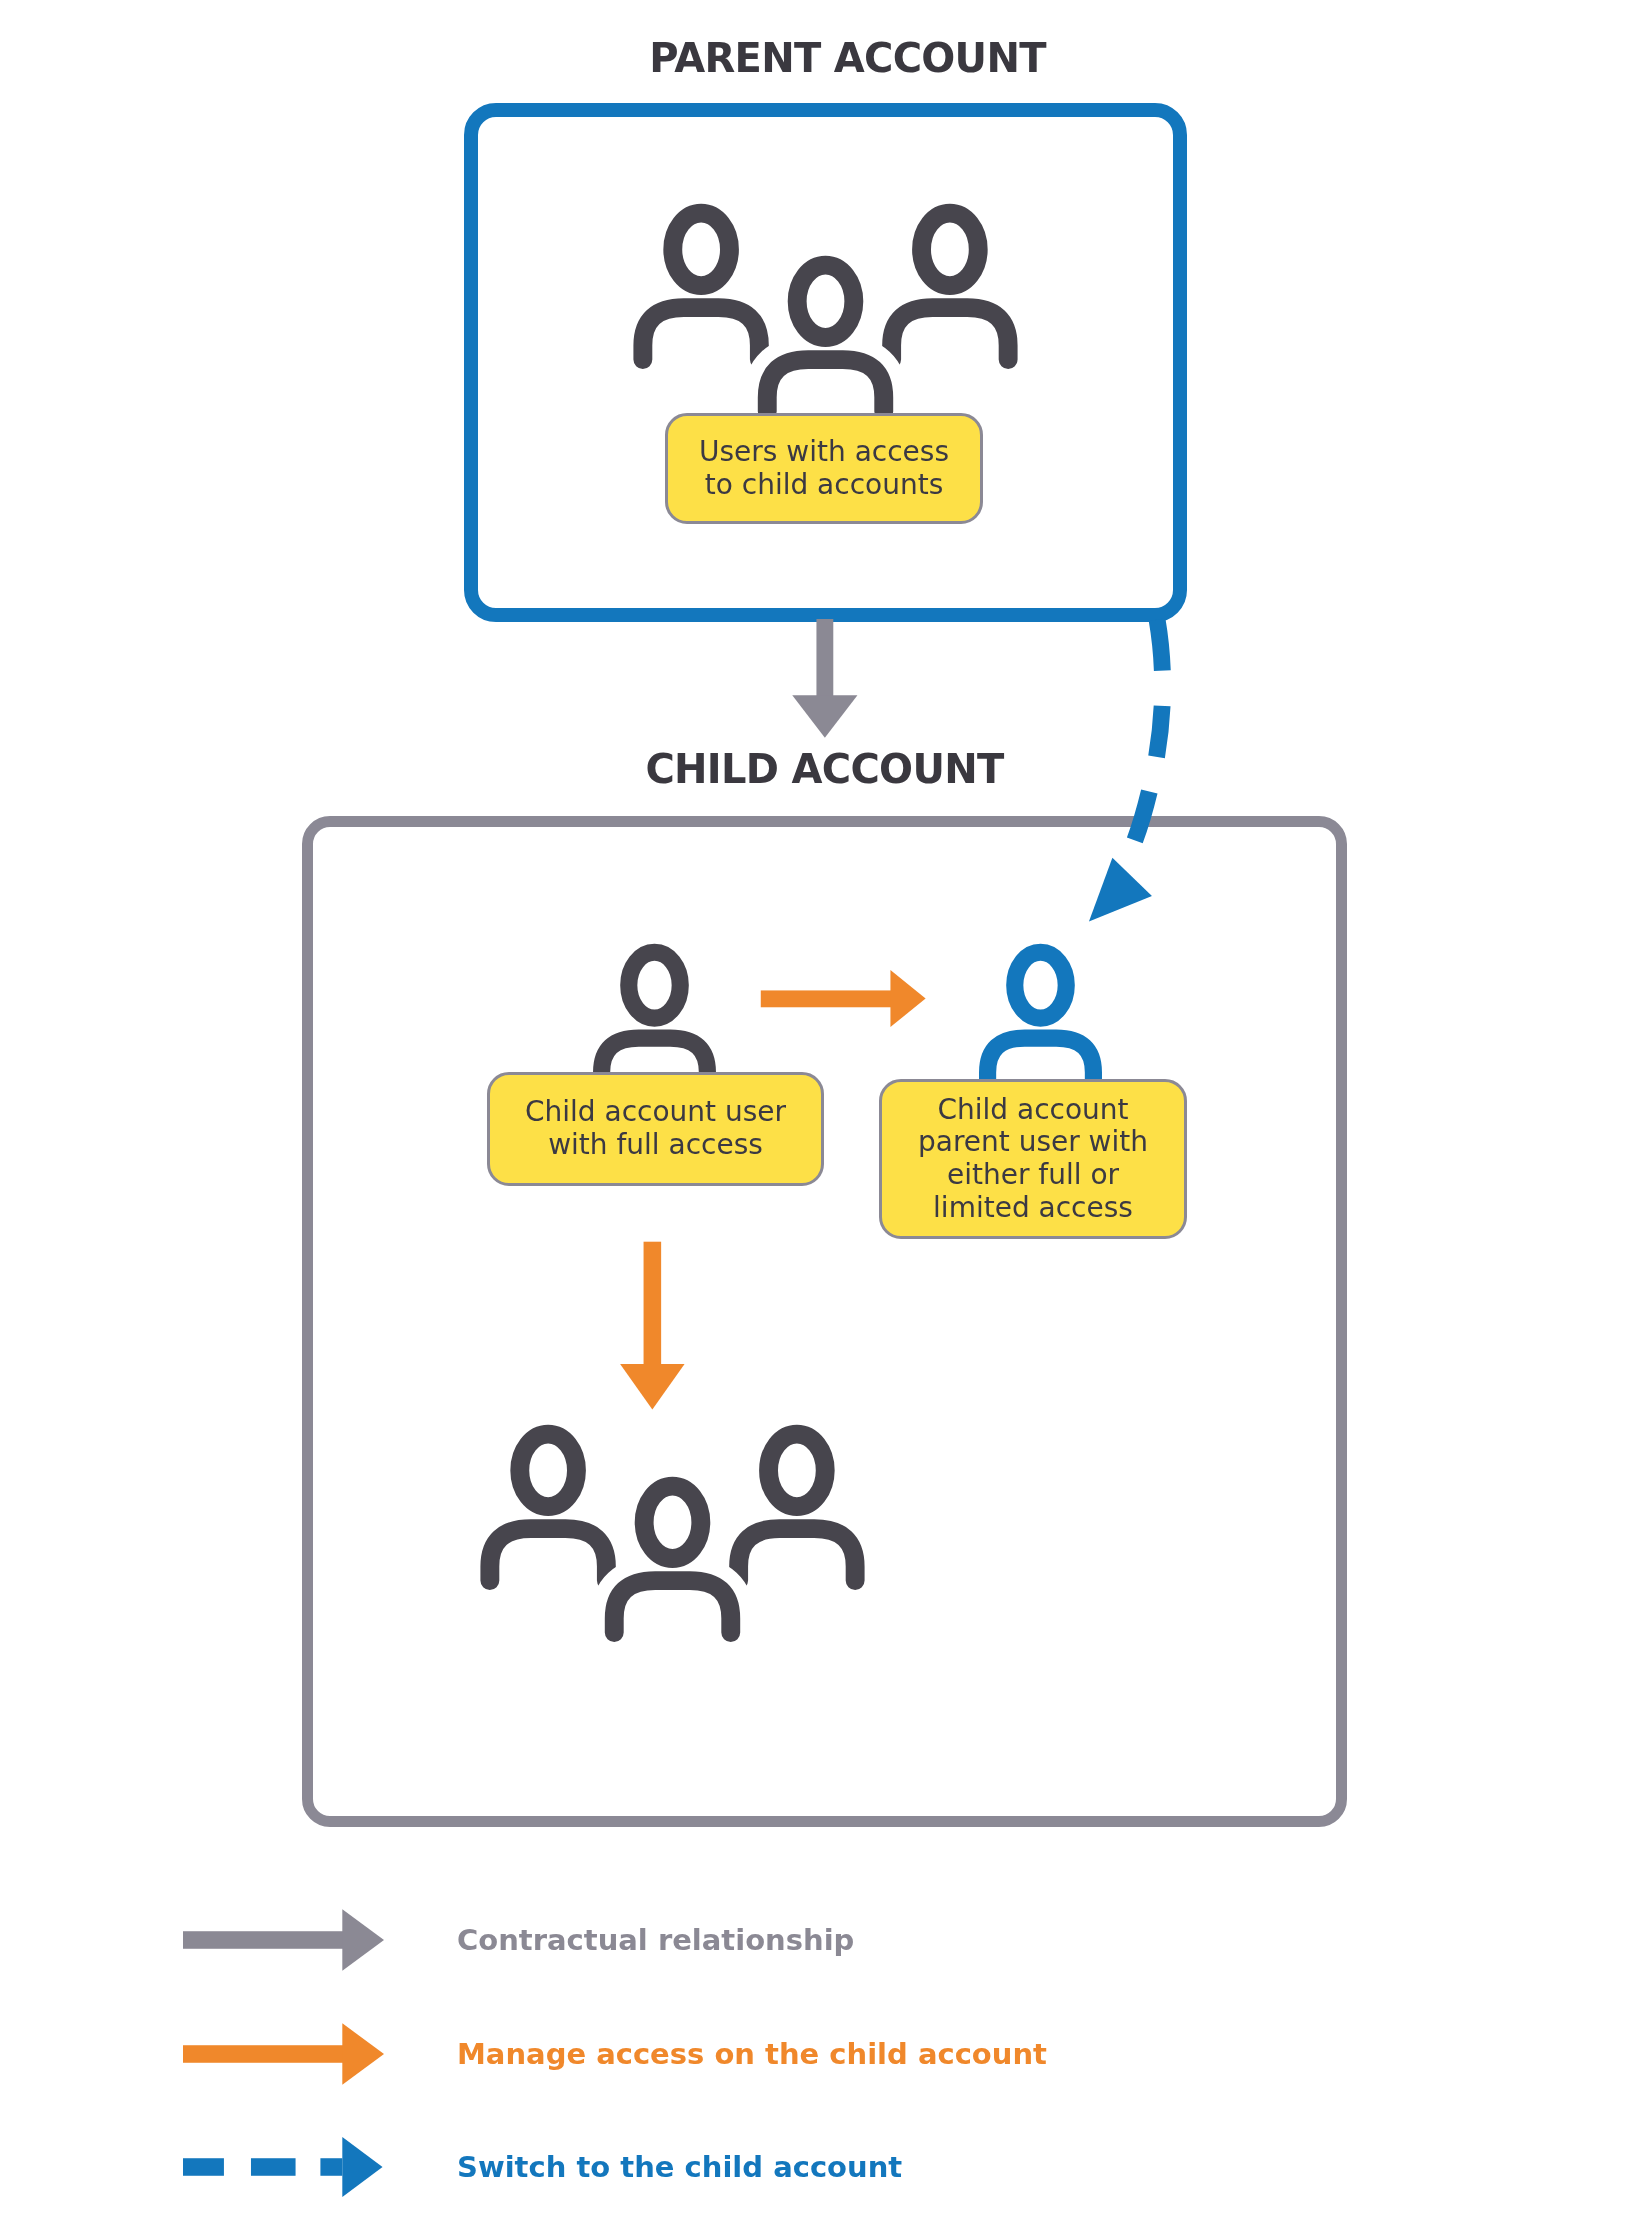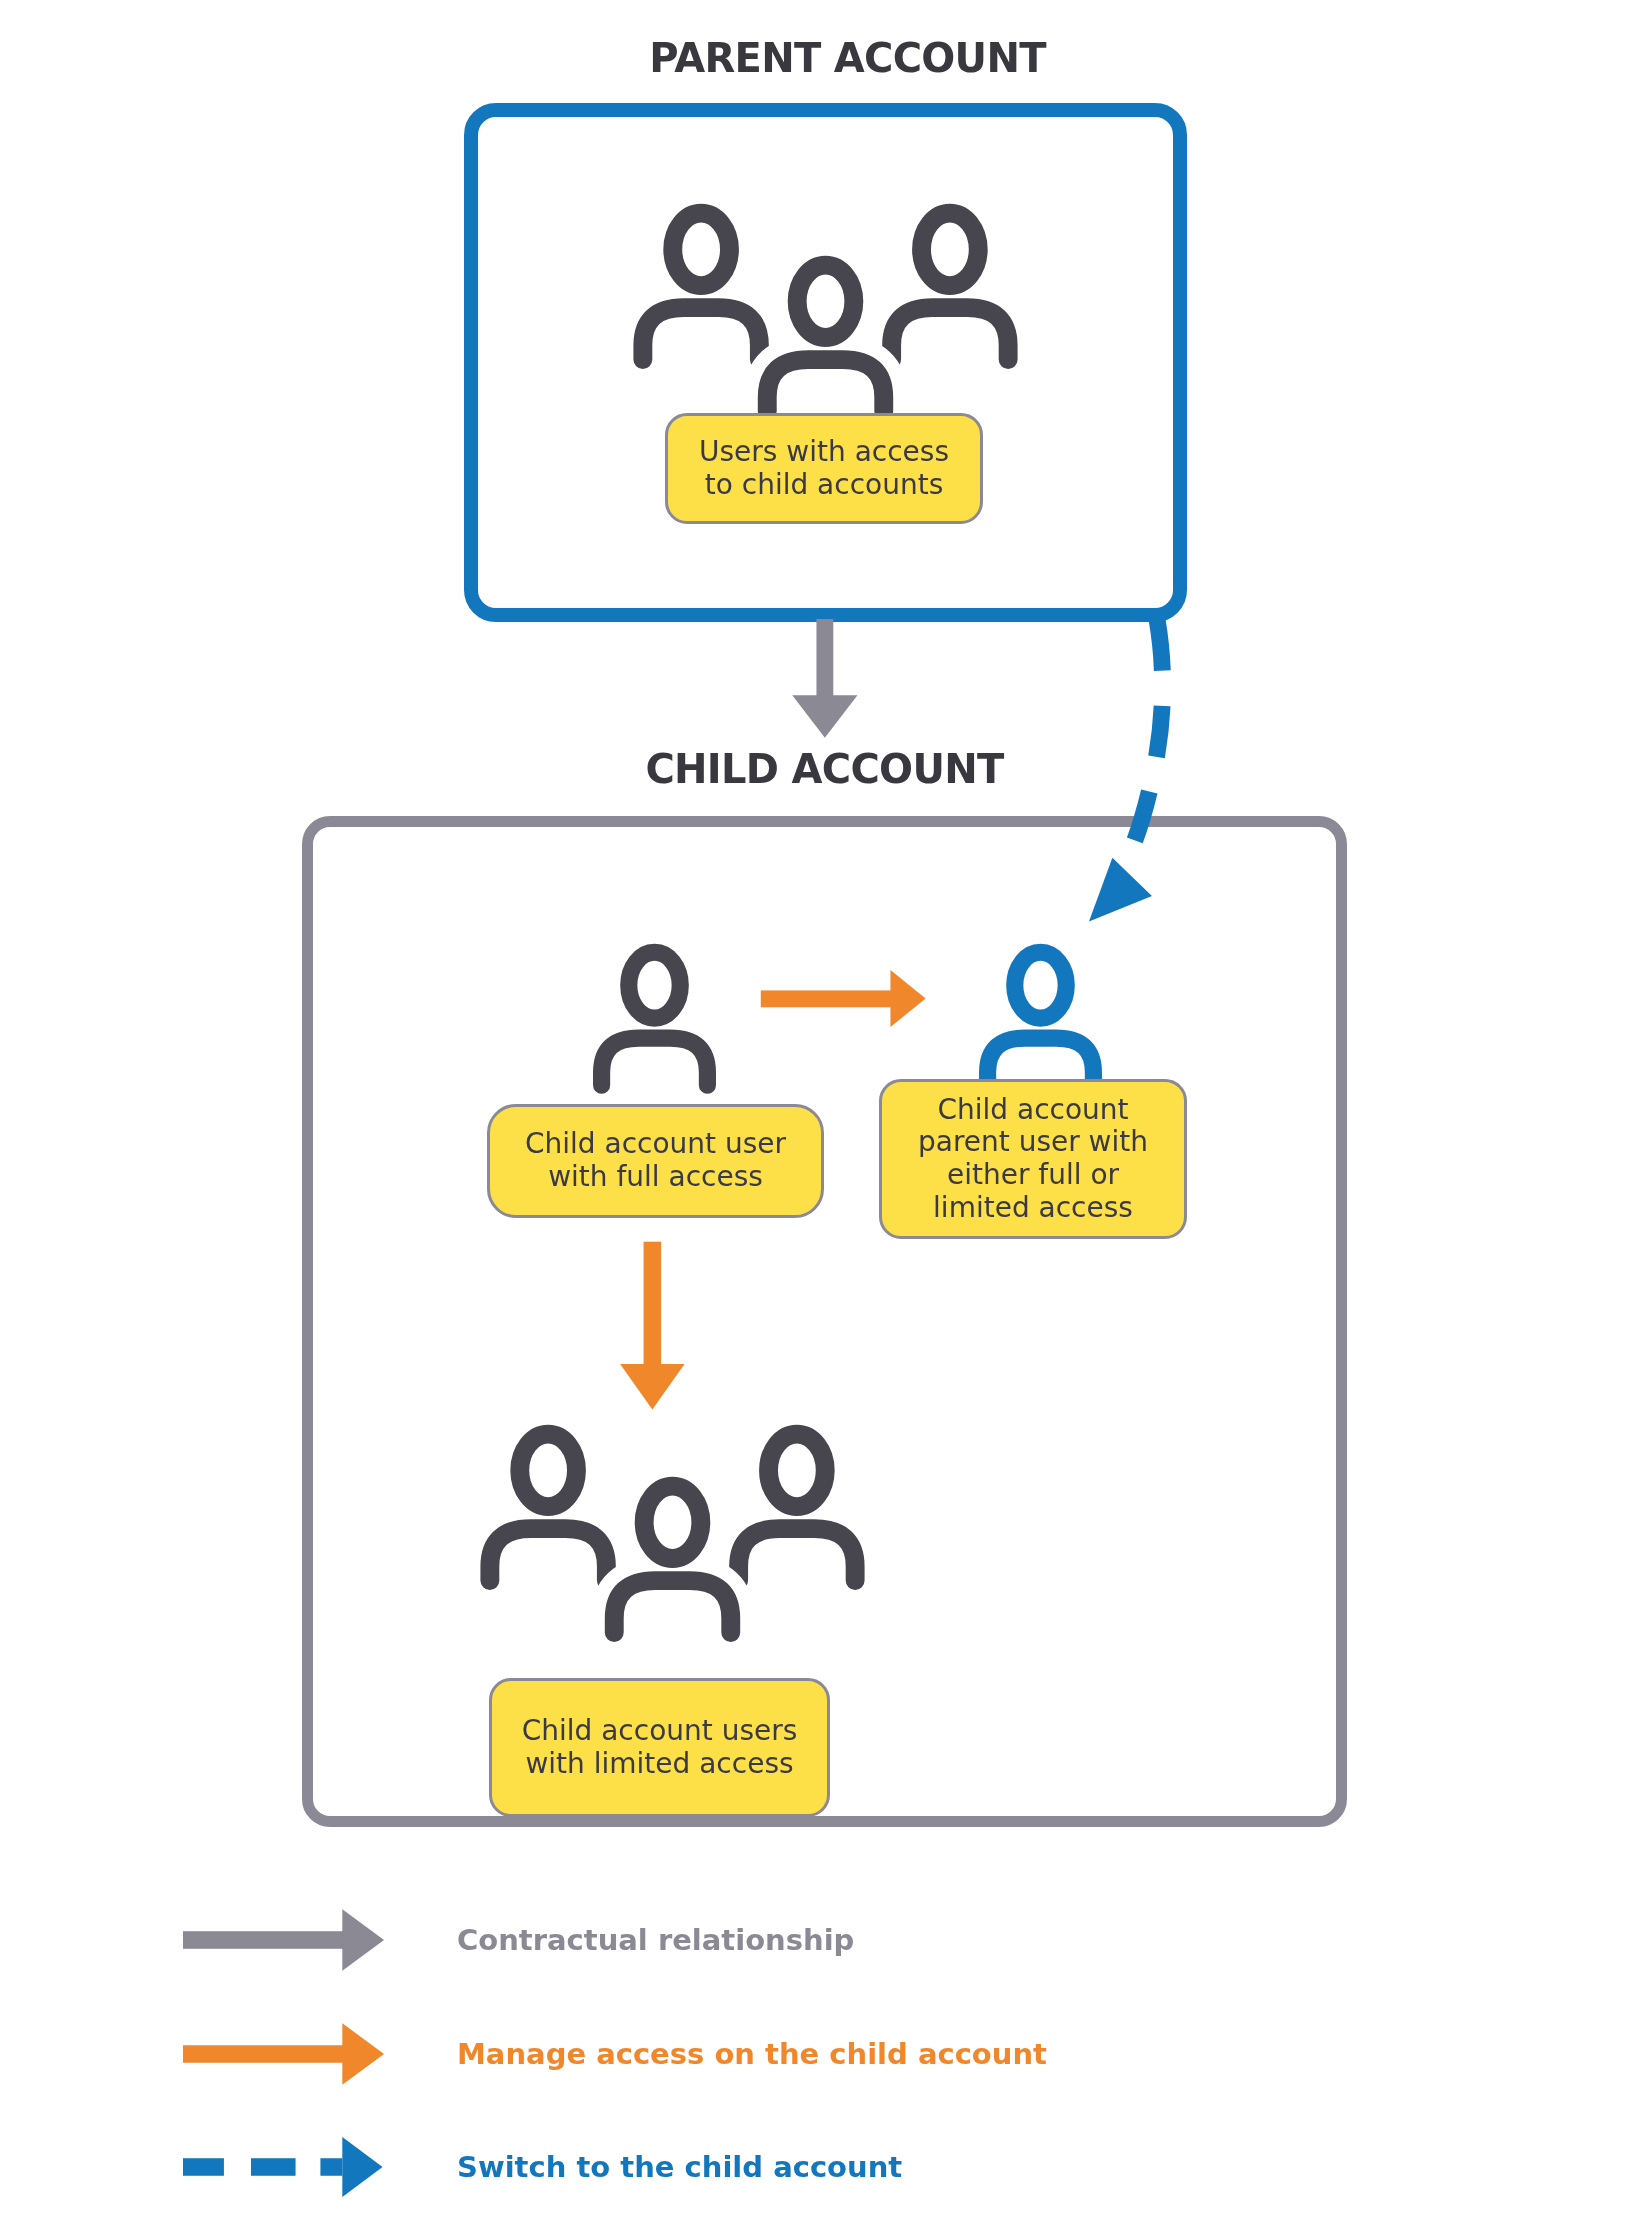--- a/index.html
+++ b/index.html
@@ -70,21 +70,21 @@
   <svg class="person dark-icon" style="left:583px; top:945px;" width="143" height="149" viewBox="0 0 100 104">
     <ellipse class="stroke" cx="50" cy="28" rx="18" ry="23"></ellipse>
     <path class="stroke" d="M13 98 V89 Q13 65 39 65 H61 Q87 65 87 89 V98"></path>
   </svg>
 
   <svg class="person blue-icon" style="left:969px; top:945px;" width="143" height="149" viewBox="0 0 100 104">
     <ellipse class="stroke" cx="50" cy="28" rx="18" ry="23"></ellipse>
     <path class="stroke" d="M13 98 V89 Q13 65 39 65 H61 Q87 65 87 89 V98"></path>
   </svg>
 
-  <div class="pill" style="left:487px; top:1104px; width:337px; height:114px;border-radius:29px;">Child account user
+  <div class="pill" style="left:487px; top:1072px; width:337px; height:114px;">Child account user
 with full access</div>
 
   <div class="pill" style="left:879px; top:1079px; width:308px; height:160px;">Child account
 parent user with
 either full or
 limited access</div>
 
   <svg class="group dark-icon" style="left:469px; top:1420px;" width="407" height="222" viewBox="0 0 258 141">
     <g transform="translate(0,4)">
       <ellipse class="stroke" cx="50" cy="28" rx="18" ry="23"></ellipse>
@@ -97,22 +97,20 @@
     <g transform="translate(79,37)" class="halo">
       <ellipse class="stroke" cx="50" cy="28" rx="18" ry="23"></ellipse>
       <path class="stroke" d="M13 98 V89 Q13 65 39 65 H61 Q87 65 87 89 V98"></path>
     </g>
     <g transform="translate(79,37)">
       <ellipse class="stroke" cx="50" cy="28" rx="18" ry="23"></ellipse>
       <path class="stroke" d="M13 98 V89 Q13 65 39 65 H61 Q87 65 87 89 V98"></path>
     </g>
   </svg>
 
-  <div class="pill" style="left:489px; top:1678px; width:341px; height:139px;">Child account users
-with limited access</div>
 
   <svg class="overlay" width="1649" height="2227" viewBox="0 0 2250 3040">
 
     <g>
       <rect x="1114" y="845" width="23" height="106" fill="#8b8994"></rect>
       <polygon points="1081,949 1170,949 1125.5,1007" fill="#8b8994"></polygon>
     </g>
 
     <g>
       <path d="M1579 846 C1590 910 1590 985 1572 1065 C1560 1118 1546 1163 1522 1205" fill="none" stroke="#1377bd" stroke-width="23" stroke-dasharray="70 48"></path>

